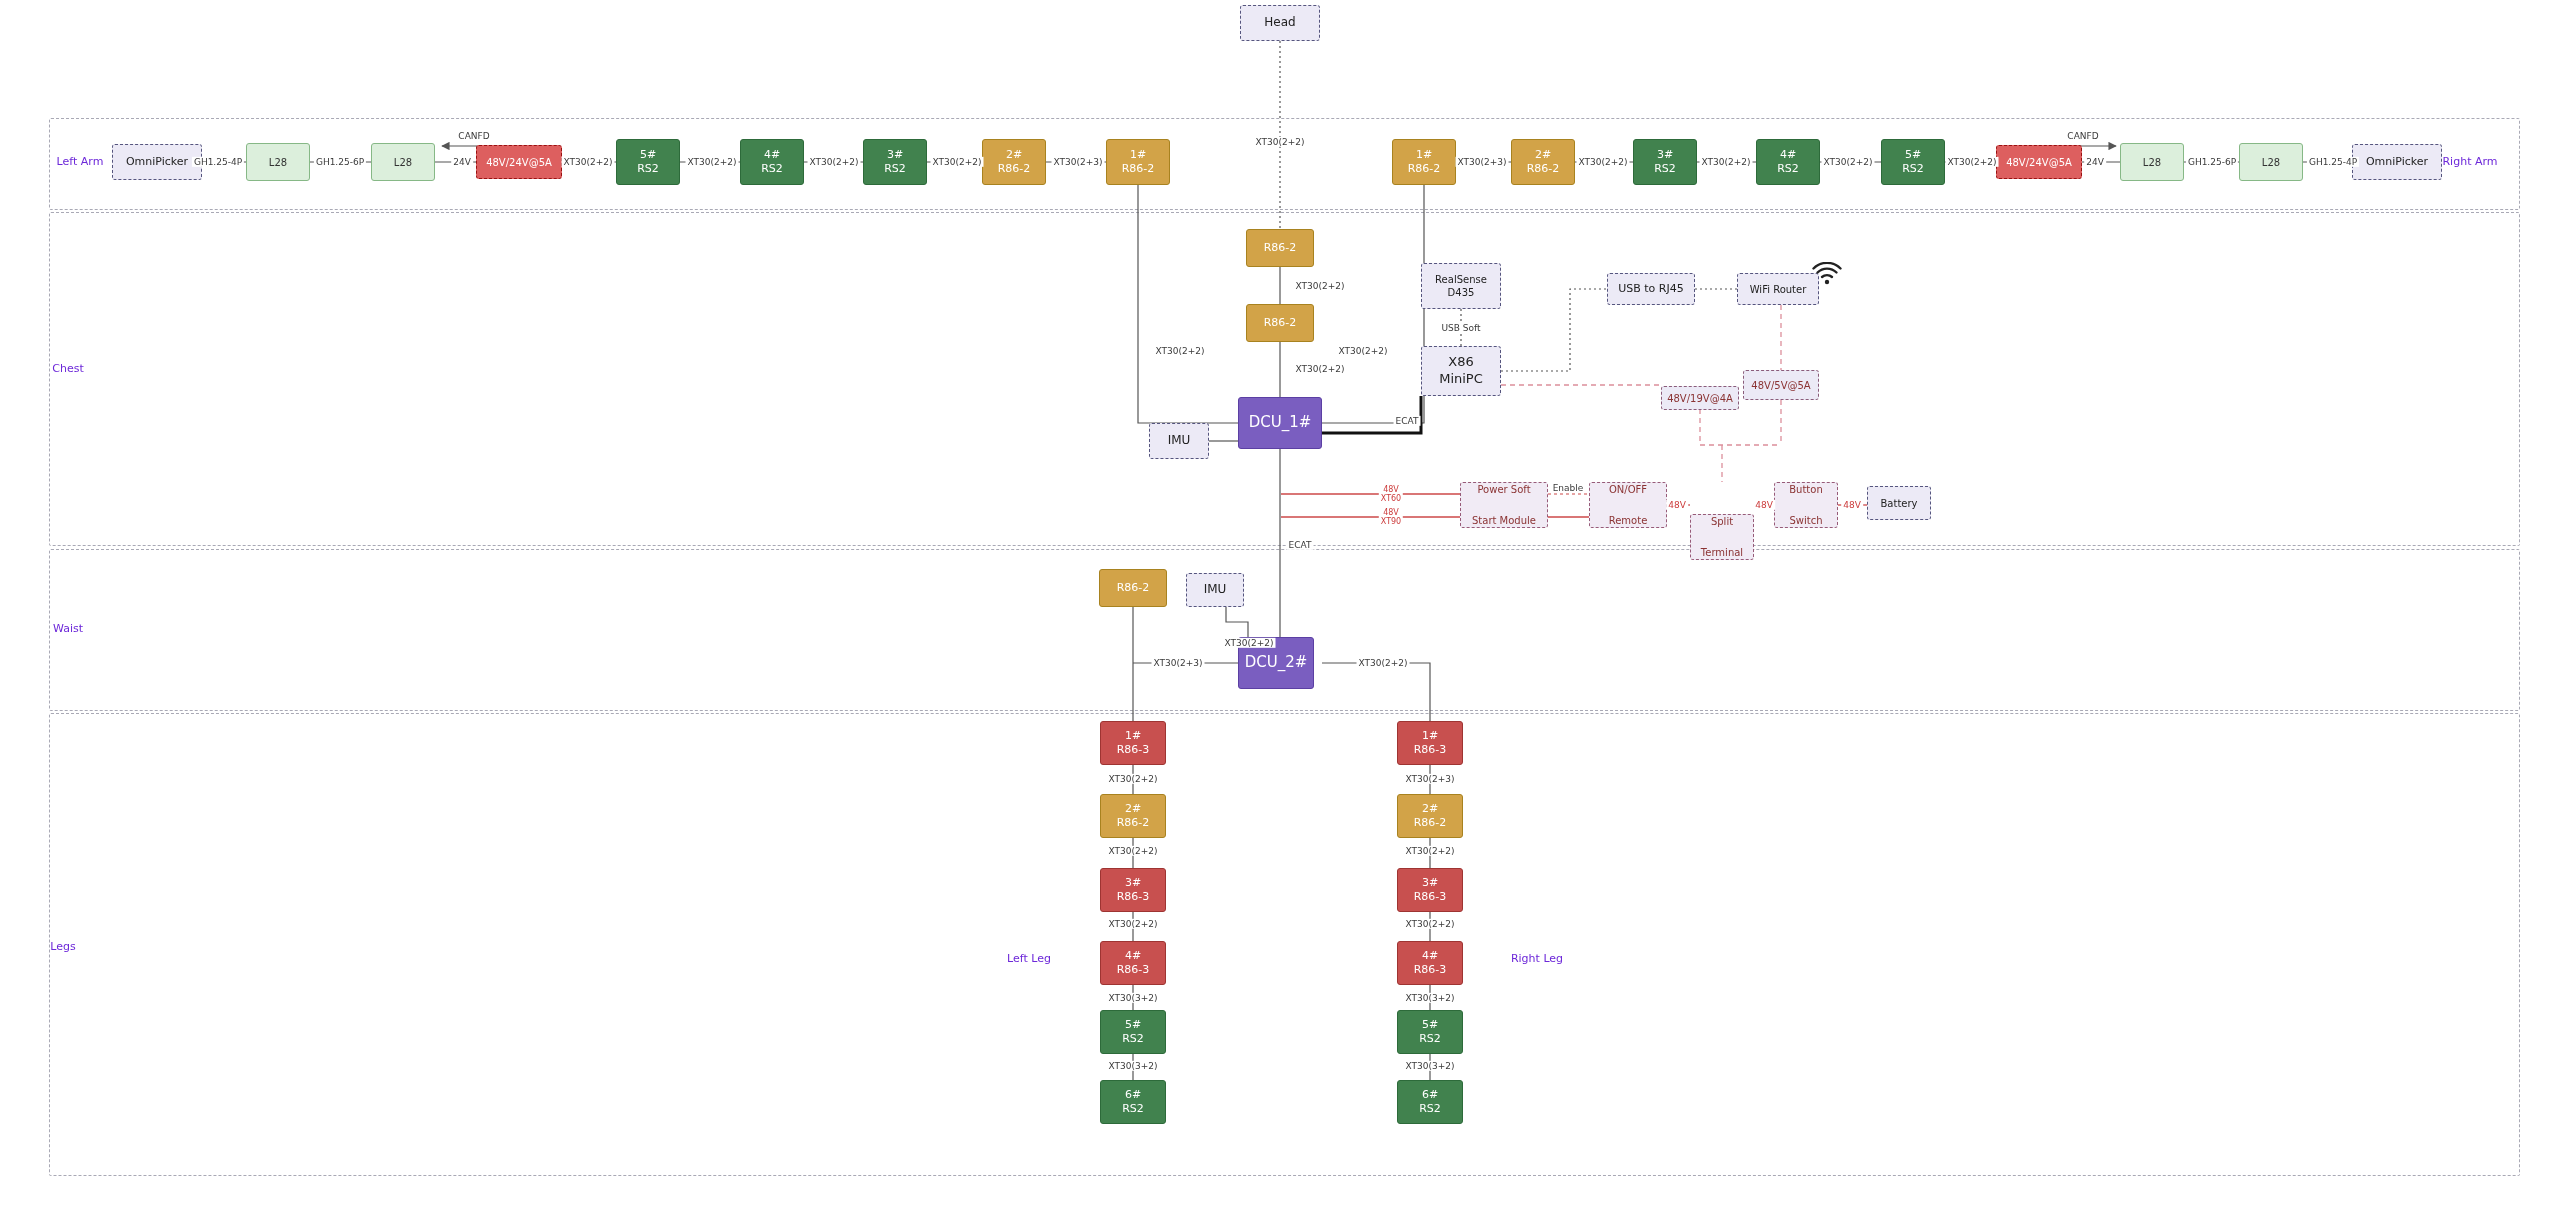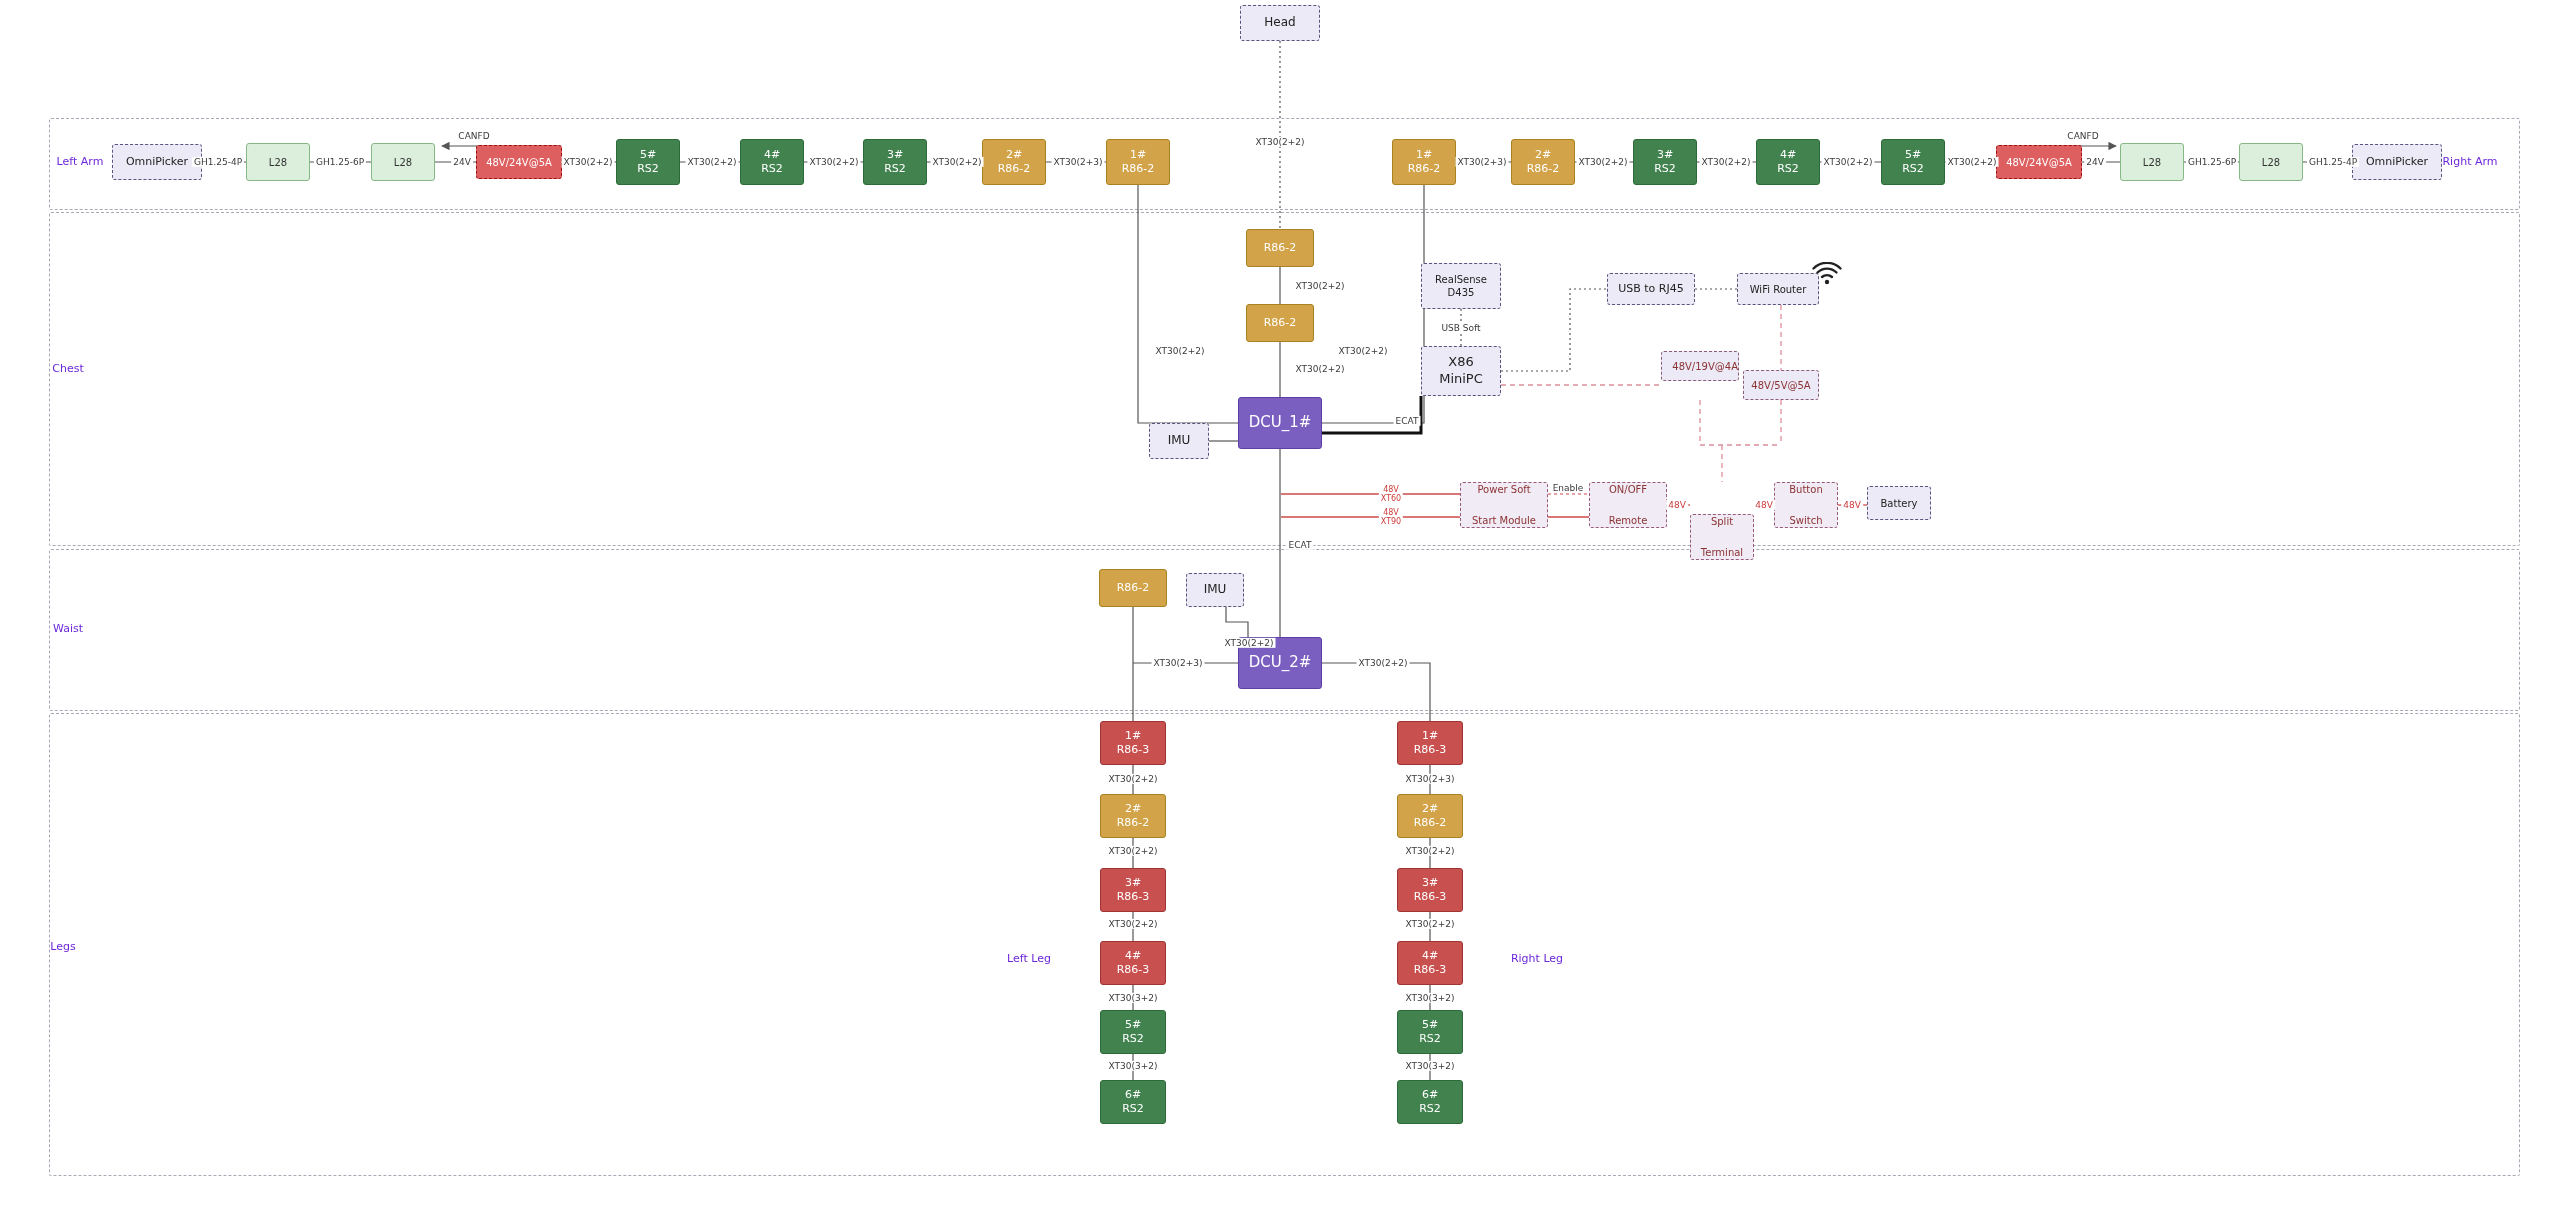--- a/index.html
+++ b/index.html
@@ -169,21 +169,21 @@
     <div class="node s-dashed" style="left: 1421px; top: 346px; width: 80px; height: 50px; font-size: 13px;">
       <span>X86</span>
       <span>MiniPC</span>
     </div>
     <div class="node s-dashed" style="left: 1607px; top: 273px; width: 88px; height: 32px; font-size: 11px;">
       <span>USB to RJ45</span>
     </div>
     <div class="node s-dashed" style="left: 1737px; top: 273px; width: 82px; height: 32px; font-size: 10px;">
       <span>WiFi Router</span>
     </div>
-    <div class="node s-conv" style="left: 1661px; top: 351px; width: 78px; height: 30px; align-items: flex-end;">
+    <div class="node s-conv" style="left: 1661px; top: 386px; width: 78px; height: 24px;">
       <span>48V/19V@4A</span>
     </div>
     <div class="node s-conv" style="left: 1743px; top: 370px; width: 76px; height: 30px;">
       <span>48V/5V@5A</span>
     </div>
     <div class="node s-power" style="left: 1460px; top: 482px; width: 88px; height: 46px;">
       <span>Power Soft</span>
       <span>Start Module</span>
     </div>
     <div class="node s-power" style="left: 1589px; top: 482px; width: 78px; height: 46px;">
@@ -200,21 +200,21 @@
     </div>
     <div class="node s-dashed" style="left: 1867px; top: 486px; width: 64px; height: 34px; font-size: 10px;">
       <span>Battery</span>
     </div>
     <div class="node s-yellow" style="left: 1099px; top: 569px; width: 68px; height: 38px;">
       <span>R86-2</span>
     </div>
     <div class="node s-dashed" style="left: 1186px; top: 573px; width: 58px; height: 34px; font-size: 12px;">
       <span>IMU</span>
     </div>
-    <div class="node s-purple" style="left: 1238px; top: 637px; width: 84px; height: 52px;">
+    <div class="node s-purple" style="left: 1238px; top: 637px; width: 76px; height: 52px;">
       <span>DCU_2#</span>
     </div>
     <div class="node s-red" style="left: 1100px; top: 721px; width: 66px; height: 44px;">
       <span>1#</span>
       <span>R86-3</span>
     </div>
     <div class="node s-yellow" style="left: 1100px; top: 794px; width: 66px; height: 44px;">
       <span>2#</span>
       <span>R86-2</span>
     </div>

